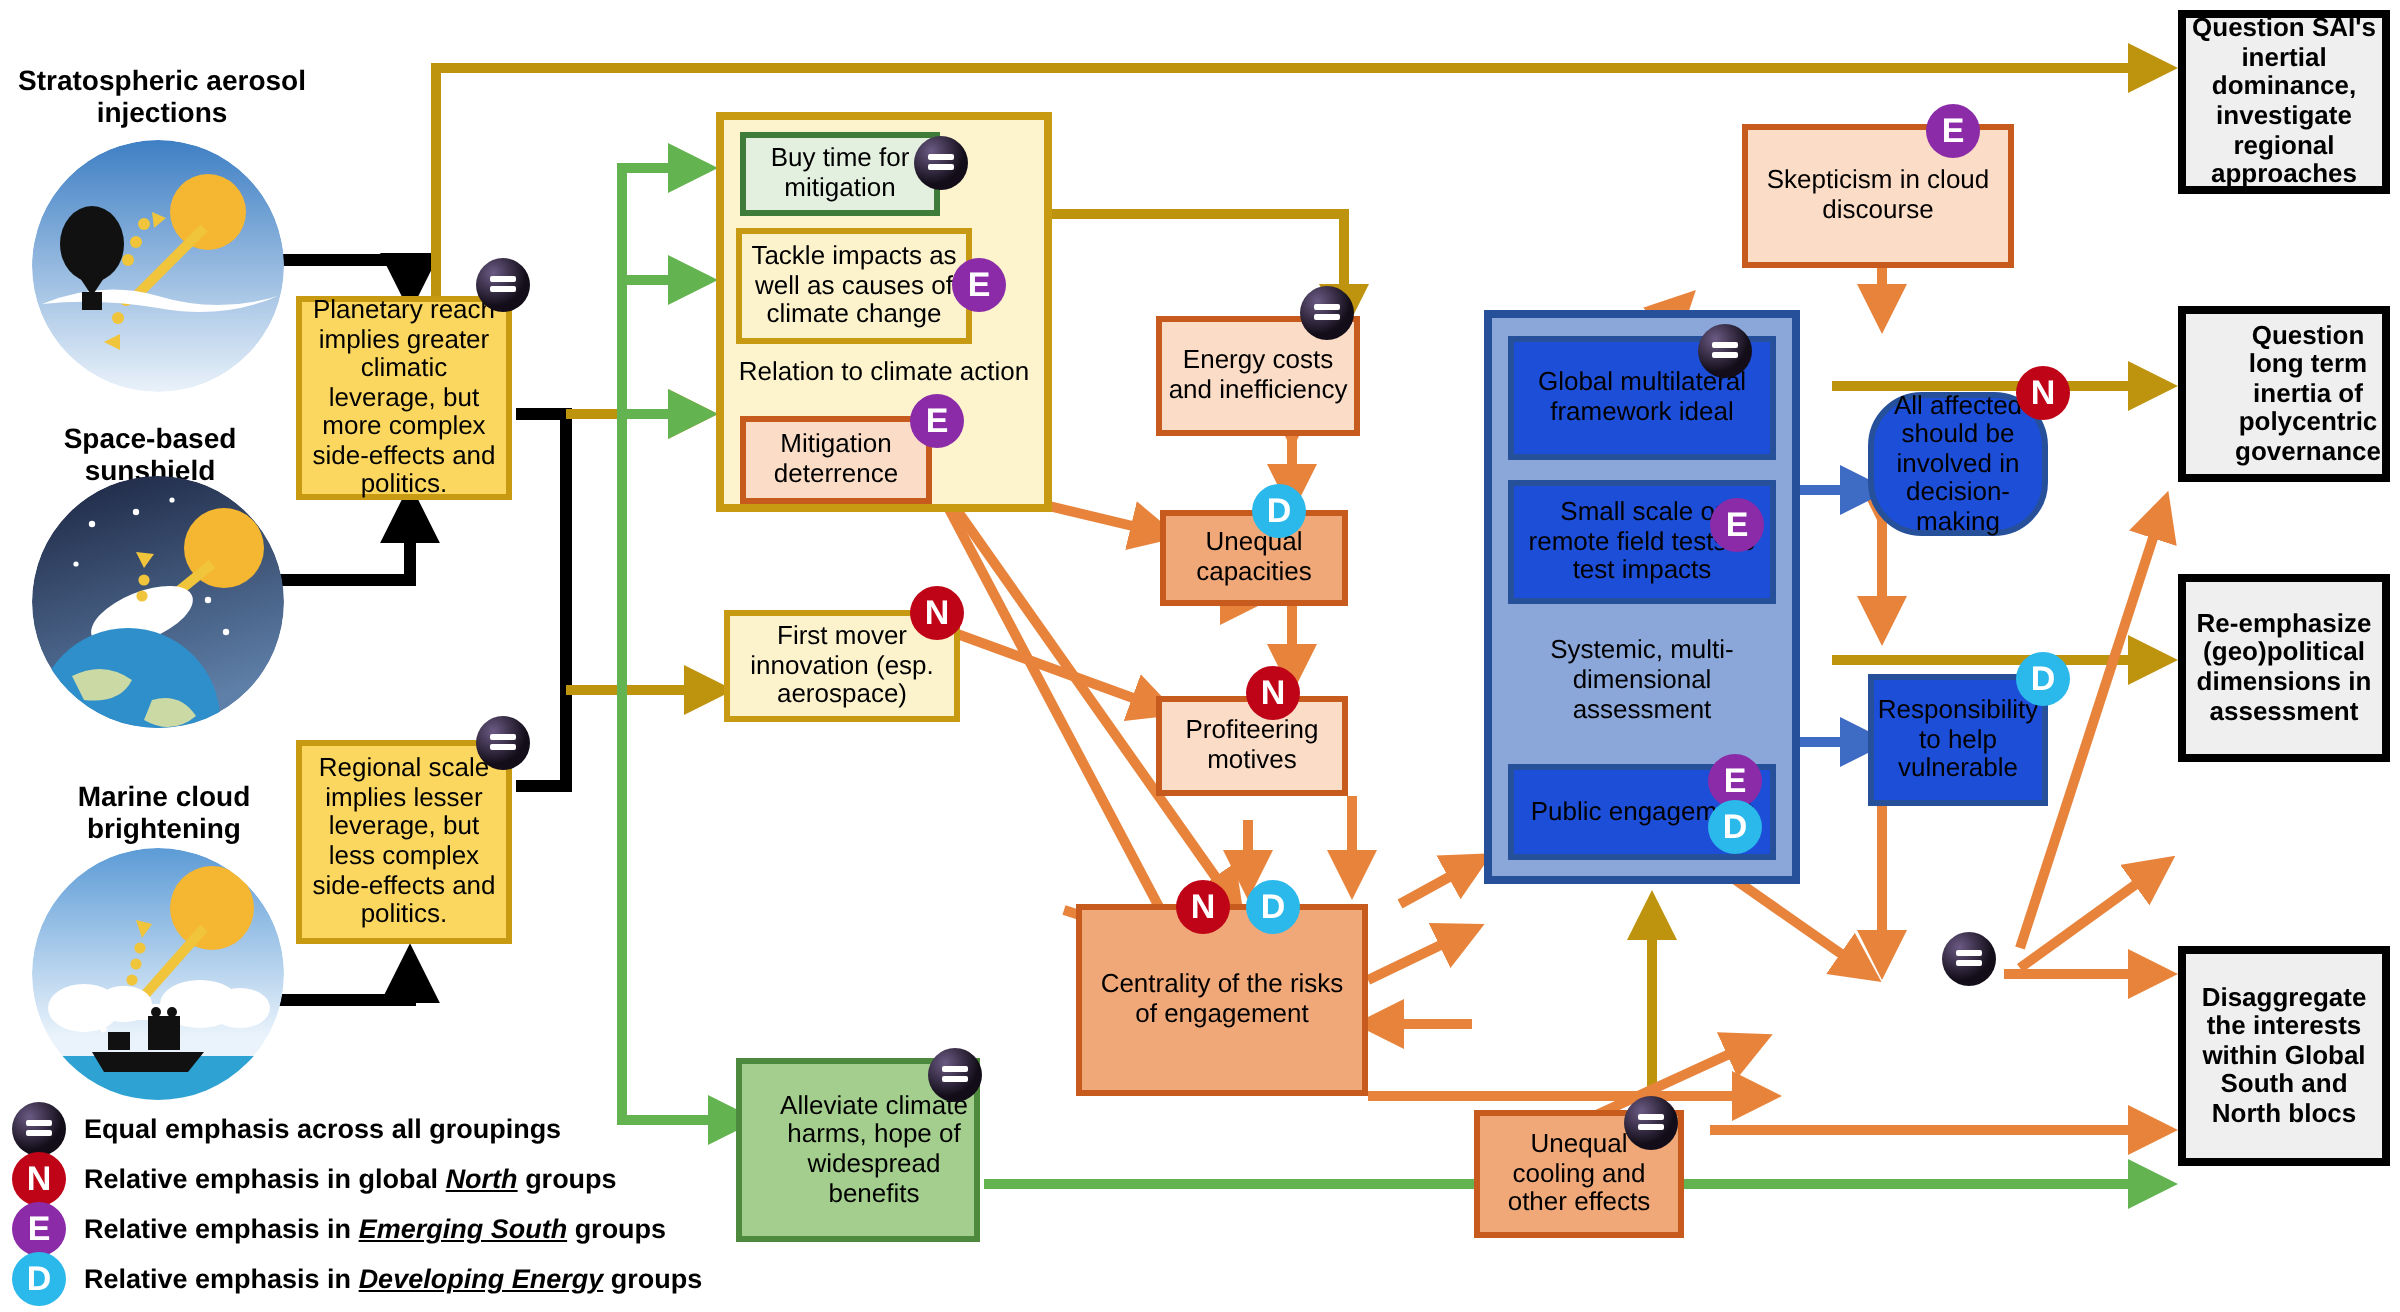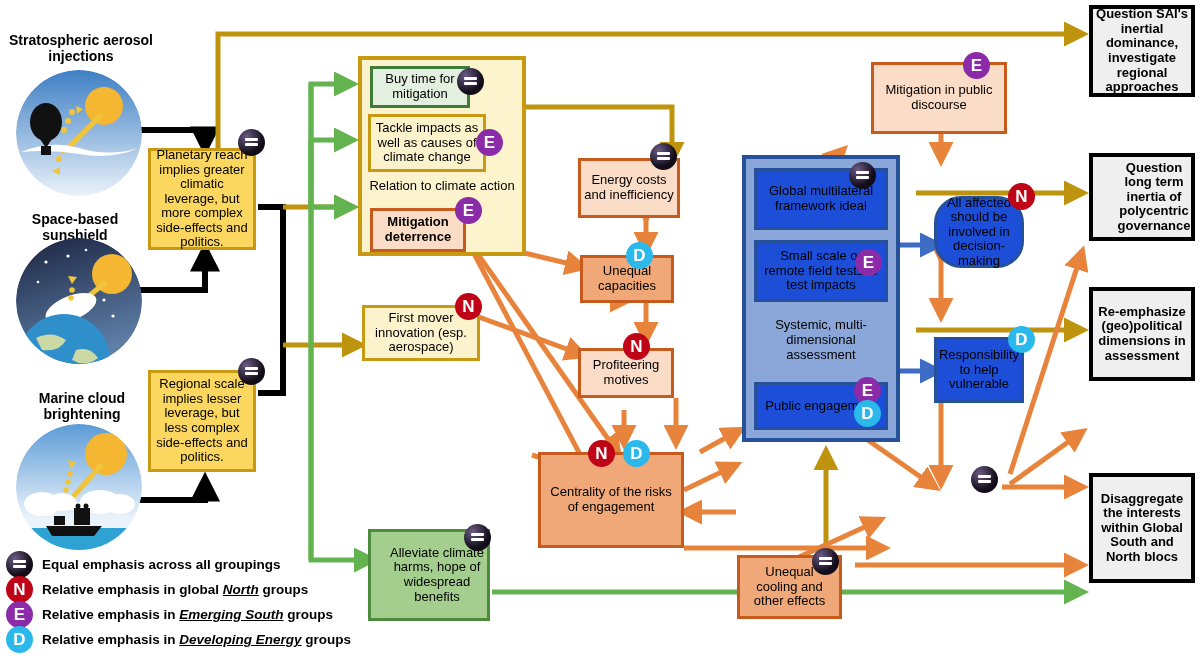--- a/index.html
+++ b/index.html
@@ -255,21 +255,21 @@
   <div class="node greenlite fs13" style="left:370px;top:66px;width:100px;height:42px;">
     <span>Buy time for mitigation</span>
   </div>
   <div class="badge b-eq" style="left:457px;top:68px;"></div>
 
   <div class="node cream fs13" style="left:368px;top:114px;width:118px;height:58px;">
     <span>Tackle impacts as well as causes of climate change</span>
   </div>
   <div class="badge b-e" style="left:476px;top:129px;">E</div>
 
-  <div class="node orangePale fs13" style="left:370px;top:208px;width:96px;height:44px;font-weight:bold;">
+  <div class="node orangePale fs13" style="left:370px;top:208px;width:96px;height:44px;">
     <span>Mitigation deterrence</span>
   </div>
   <div class="badge b-e" style="left:455px;top:197px;">E</div>
 
   <div class="node cream fs13" style="left:362px;top:305px;width:118px;height:56px;">
     <span>First mover innovation (esp. aerospace)</span>
   </div>
   <div class="badge b-n" style="left:455px;top:293px;">N</div>
 
   <div class="node orangePale fs13" style="left:578px;top:158px;width:102px;height:60px;">
@@ -327,21 +327,21 @@
     <span>All affected should be involved in decision-making</span>
   </div>
   <div class="badge b-n" style="left:1008px;top:183px;">N</div>
 
   <div class="node blueLite fs13" style="left:934px;top:337px;width:90px;height:66px;">
     <span>Responsibility to help vulnerable</span>
   </div>
   <div class="badge b-d" style="left:1008px;top:326px;">D</div>
 
   <div class="node orangePale fs13" style="left:871px;top:62px;width:136px;height:72px;">
-    <span>Mitigation in public discourse</span>
+    <span>Skepticism in cloud discourse</span>
   </div>
   <div class="badge b-e" style="left:963px;top:52px;">E</div>
 
   <div class="badge b-eq" style="left:971px;top:466px;"></div>
 
   <div class="node blackbox fs13" style="left:1089px;top:5px;width:106px;height:92px;">
     <span>Question SAI's inertial dominance, investigate regional approaches</span>
   </div>
 
   <div class="node blackbox fs13" style="left:1089px;top:153px;width:106px;height:88px;padding-left:24px;">

